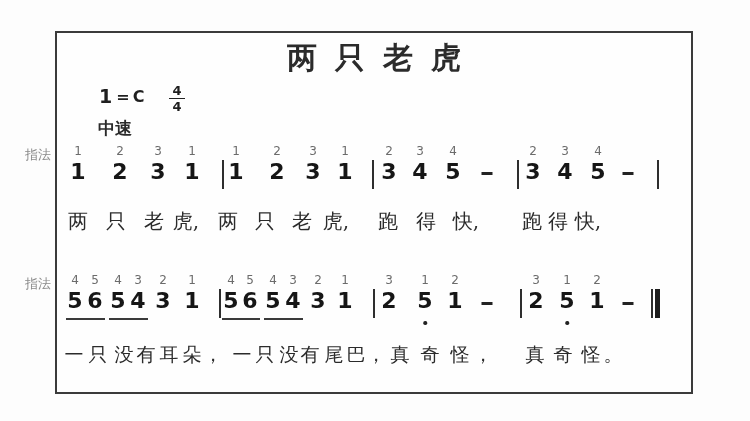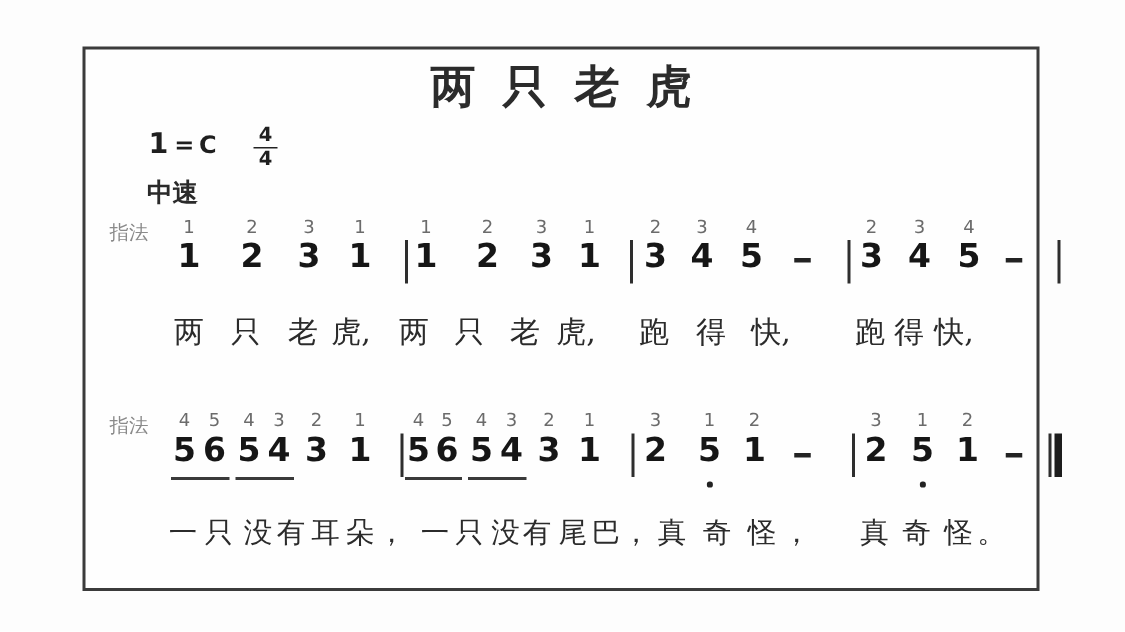--- a/index.html
+++ b/index.html
@@ -66,21 +66,21 @@
   <span class="key-note">C</span>
 </div>
 
 <div class="timesig">
   <span class="top">4</span>
   <span class="bot">4</span>
 </div>
 
 <div class="tempo">中速</div>
 
-<div id="music-layer" style="position:absolute;inset:0;margin-left:48px;">
+<div id="music-layer" style="position:absolute;inset:0;">
     <span class="fing-label" style="left: 38px; top: 146px;">指法</span>
     <span class="fing" style="left: 78px; top: 144px;">1</span>
     <span class="note" style="left: 78px; top: 160px;">1</span>
     <span class="fing" style="left: 120px; top: 144px;">2</span>
     <span class="note" style="left: 120px; top: 160px;">2</span>
     <span class="fing" style="left: 158px; top: 144px;">3</span>
     <span class="note" style="left: 158px; top: 160px;">3</span>
     <span class="fing" style="left: 192px; top: 144px;">1</span>
     <span class="note" style="left: 192px; top: 160px;">1</span>
     <div class="bar" style="left: 222px; top: 160px; height: 29px;"></div>

